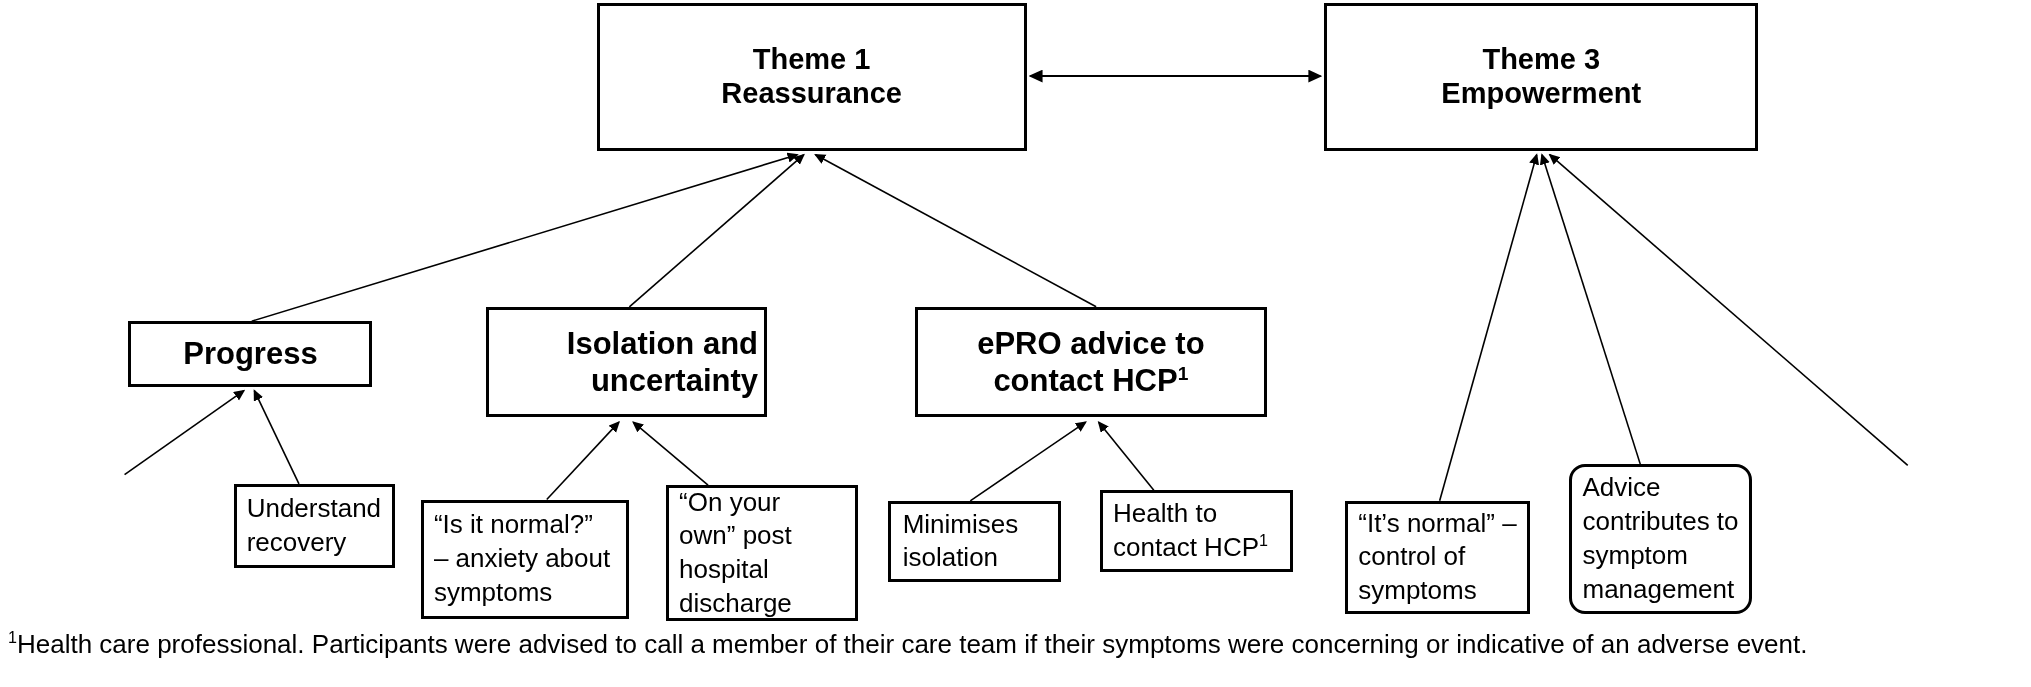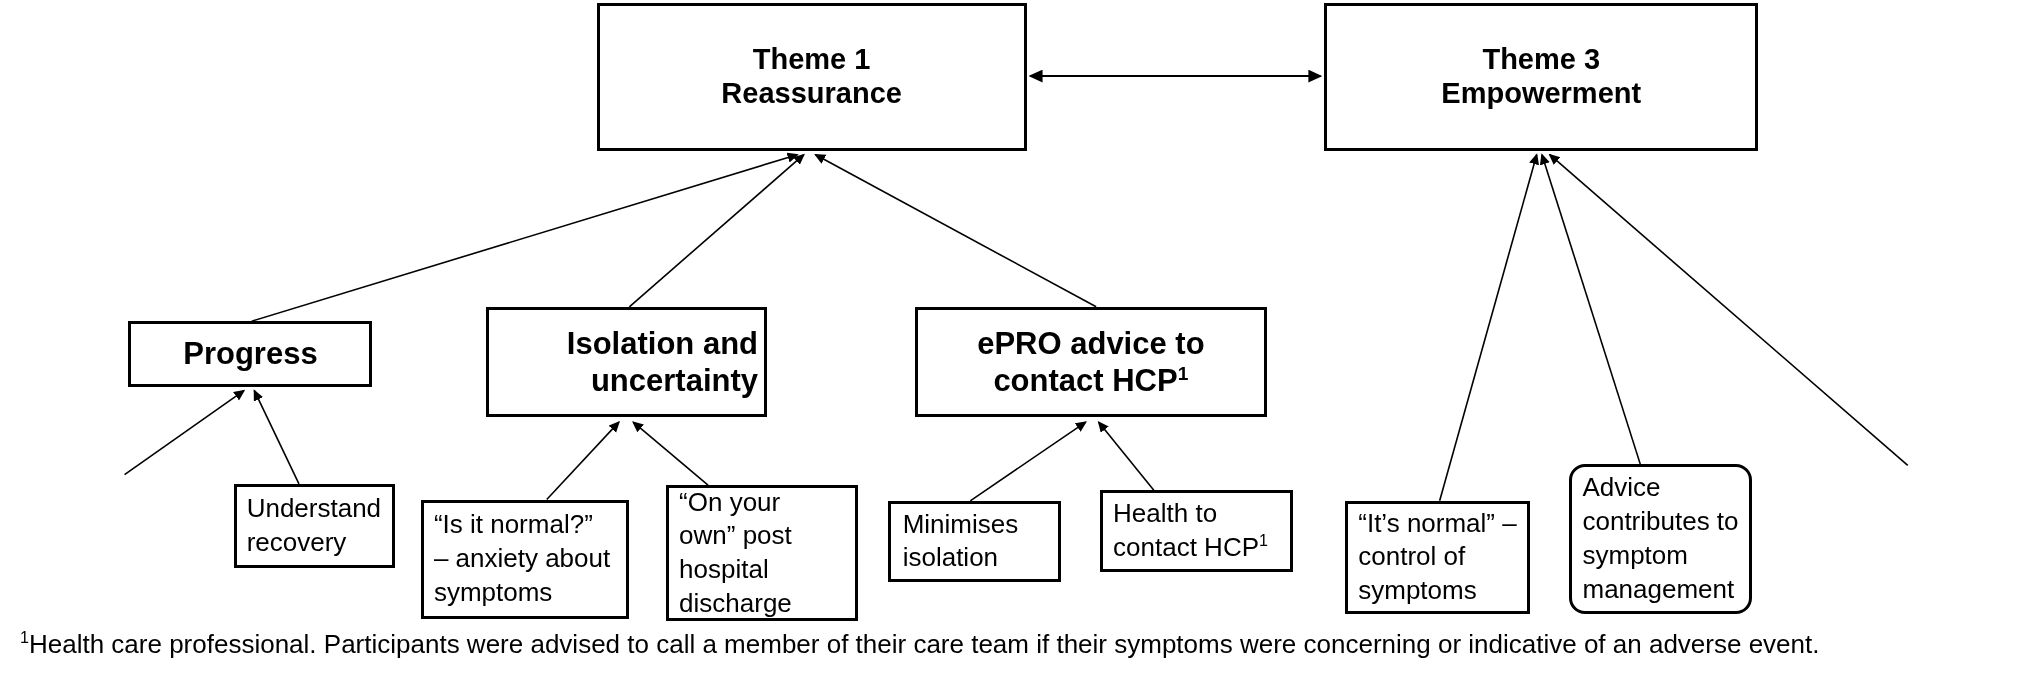--- a/index.html
+++ b/index.html
@@ -64,21 +64,21 @@
   .node .txt {
     display: block;
     width: 100%;
     white-space: pre-line;
   }
   .node.leaf .txt {
     text-align: left;
   }
   .footnote {
     position: absolute;
-    left: 20px;
+    left: 8px;
     top: 628px;
     width: 2010px;
     font-size: 26px;
     line-height: 1.3;
     white-space: pre-line;
   }
   .footnote sup, .node sup {
     font-size: 0.62em;
     vertical-align: super;
     line-height: 0;

